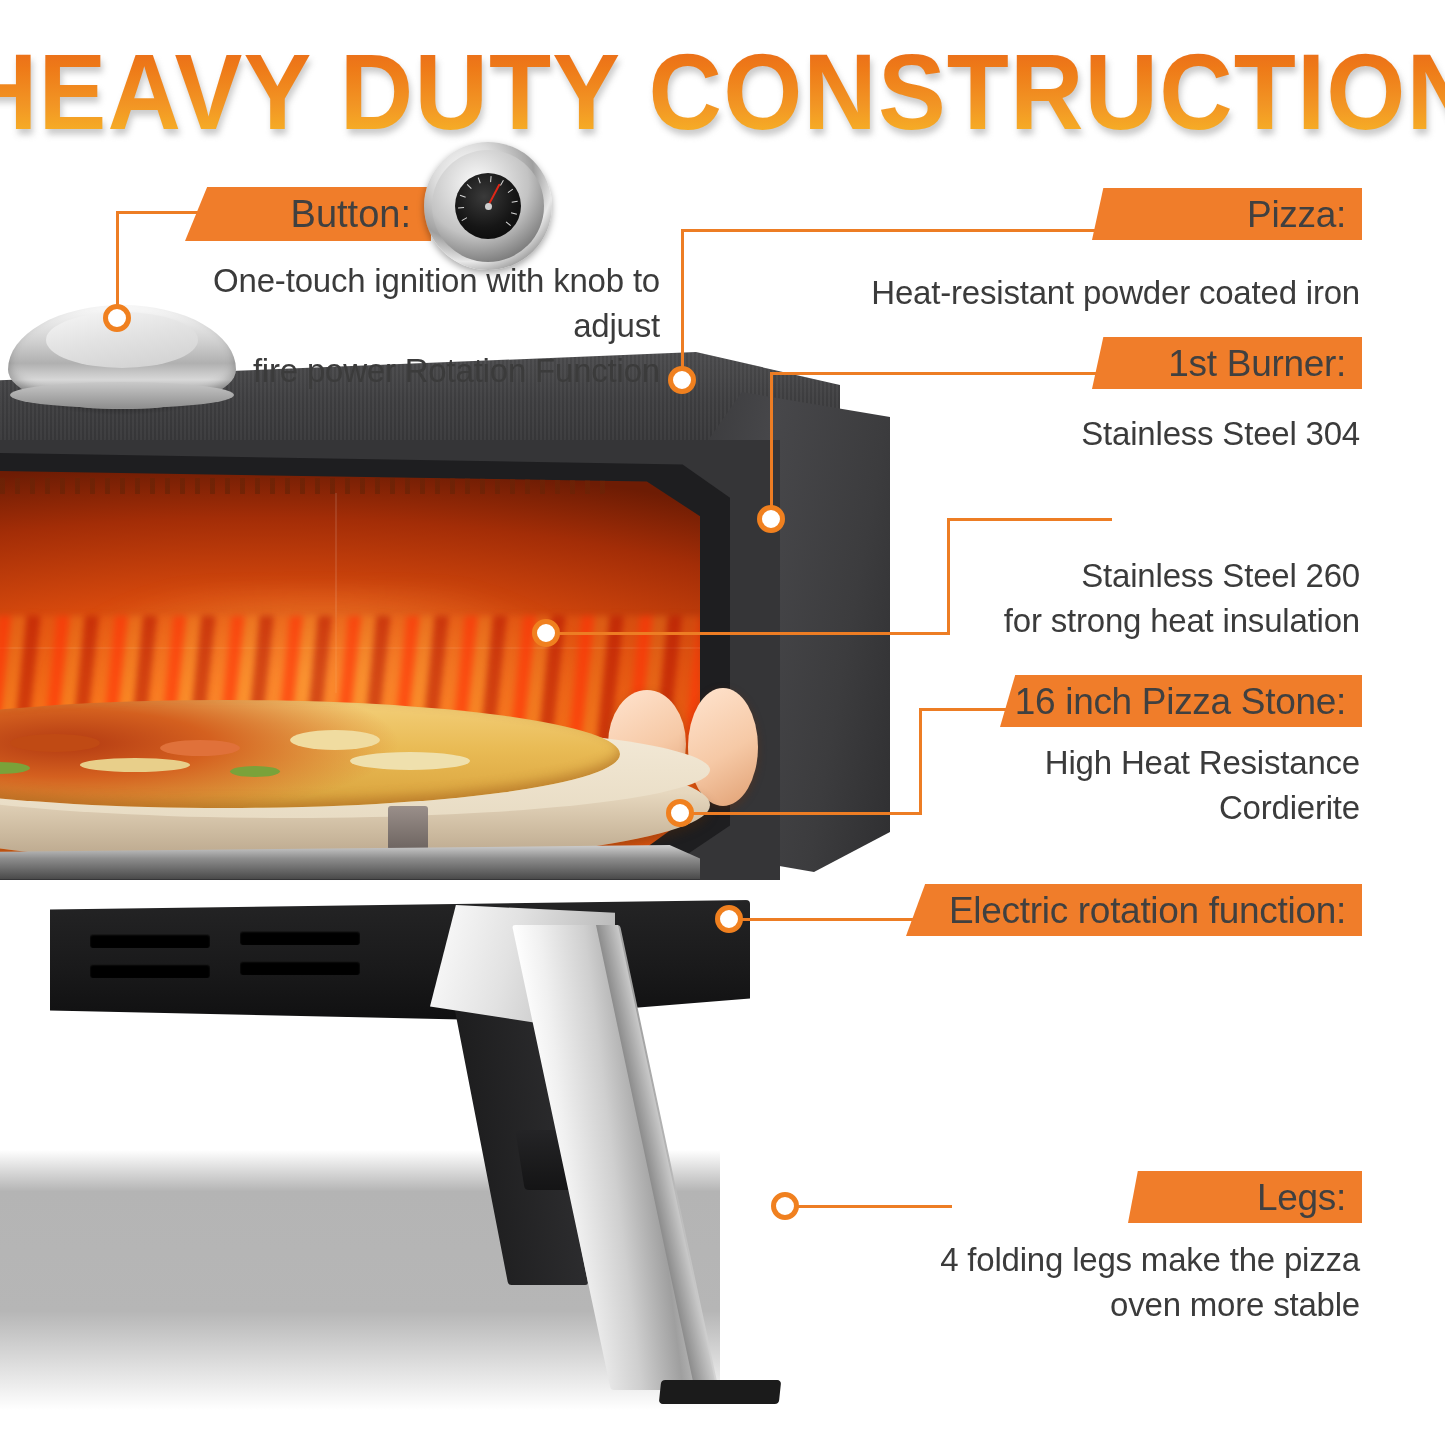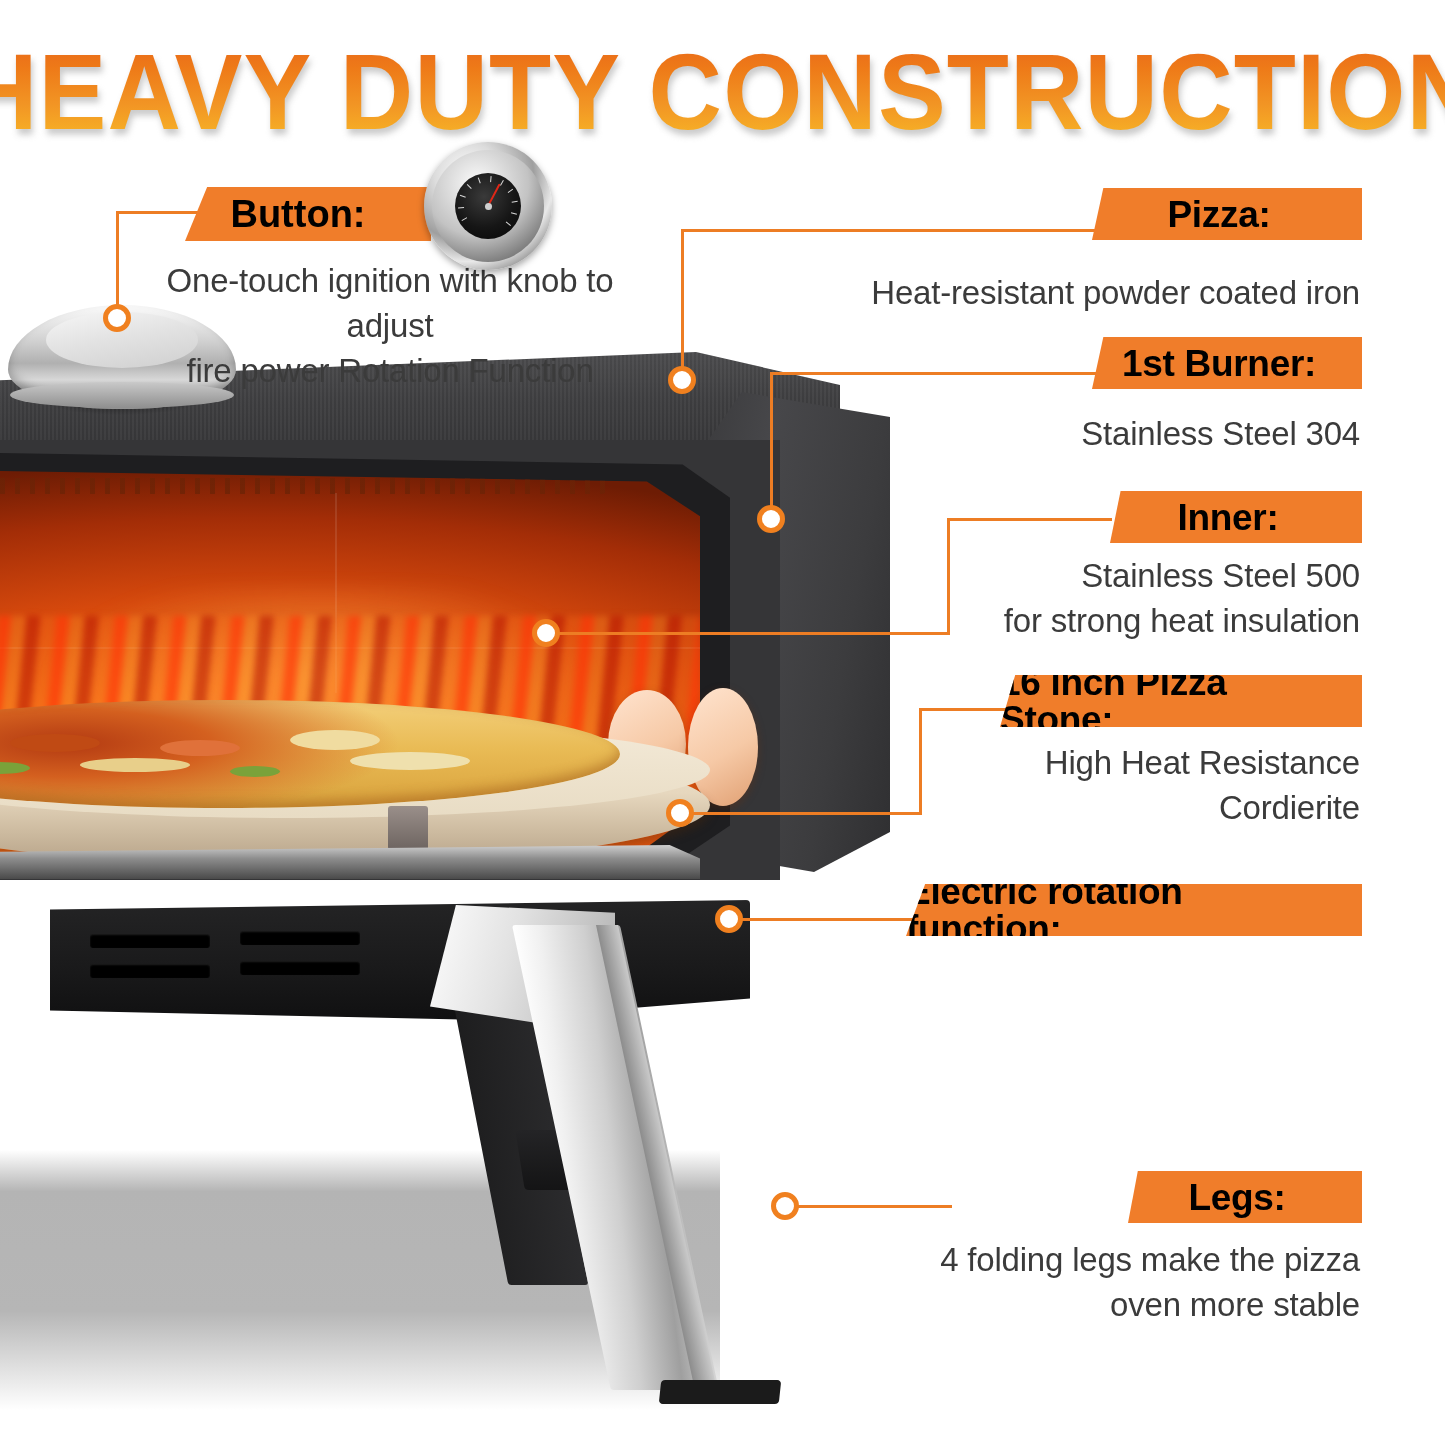--- a/index.html
+++ b/index.html
@@ -20,23 +20,23 @@
     color:transparent; -webkit-text-fill-color:transparent;
     filter:drop-shadow(2px 5px 3px rgba(140,140,140,.45));
     white-space:nowrap;
     user-select:none;
   }
 
   
   .banner{
     position:absolute;
     background:#F07D2A;
-    color:#000000;
-    font-weight:bold;
-    display:flex; align-items:center; justify-content:center;
+    color:#404040;
+    font-weight:normal;
+    display:flex; align-items:center; justify-content:flex-end;
     box-sizing:border-box;
     line-height:1;
   }
   .banner span{display:block;}
   
   .banner.right{
     clip-path:polygon(4.2% 0%, 100% 0%, 100% 100%, 0% 100%);
     padding-right:16px; font-size:37px;
     letter-spacing:-0.3px;
   }
@@ -49,21 +49,21 @@
   
   .para{
     position:absolute;
     color:#3b3b3b;
     font-size:33px;
     line-height:45px;
     text-align:right;
     white-space:pre-line;
     letter-spacing:-0.2px;
   }
-  .para.center{text-align:center;}
+  .para.center{text-align:right;}
 
   
   .lead{position:absolute;background:#ED7D24;}
   .lead.h{height:3px;}
   .lead.v{width:3px;}
   .dot{
     position:absolute;width:28px;height:28px;border-radius:50%;
     background:#ffffff;border:5px solid #F0801F;box-sizing:border-box;
   }
 
@@ -389,44 +389,41 @@
   </div>
 
   <div class="banner right" style="left:1092px;top:188px;width:270px;height:52px;">
     <span>Pizza:</span>
   </div>
 
   <div class="banner right" style="left:1092px;top:337px;width:270px;height:52px;">
     <span>1st Burner:</span>
   </div>
 
-  <div class="banner right" style="left:1110px;top:491px;width:252px;height:52px;">
-    <span>Inner:</span>
-  </div>
 
   <div class="banner right" style="left:1000px;top:675px;width:362px;height:52px;">
     <span>16 inch Pizza Stone:</span>
   </div>
 
   <div class="banner right" style="left:906px;top:884px;width:456px;height:52px;">
     <span>Electric rotation function:</span>
   </div>
 
   <div class="banner right" style="left:1128px;top:1171px;width:234px;height:52px;">
     <span>Legs:</span>
   </div>
 
   <div class="para center" style="left:120px;top:258px;width:540px;">One-touch ignition with knob to adjust
 fire power Rotation Function</div>
 
   <div class="para" style="left:760px;top:270px;width:600px;">Heat-resistant powder coated iron</div>
 
   <div class="para" style="left:760px;top:411px;width:600px;">Stainless Steel 304</div>
 
-  <div class="para" style="left:760px;top:553px;width:600px;">Stainless Steel 500
+  <div class="para" style="left:760px;top:553px;width:600px;">Stainless Steel 260
 for strong heat insulation</div>
 
   <div class="para" style="left:760px;top:740px;width:600px;">High Heat Resistance
 Cordierite</div>
 
 
   <div class="para" style="left:760px;top:1237px;width:600px;">4 folding legs make the pizza
 oven more stable</div>
 
   <div class="thermo"></div>

